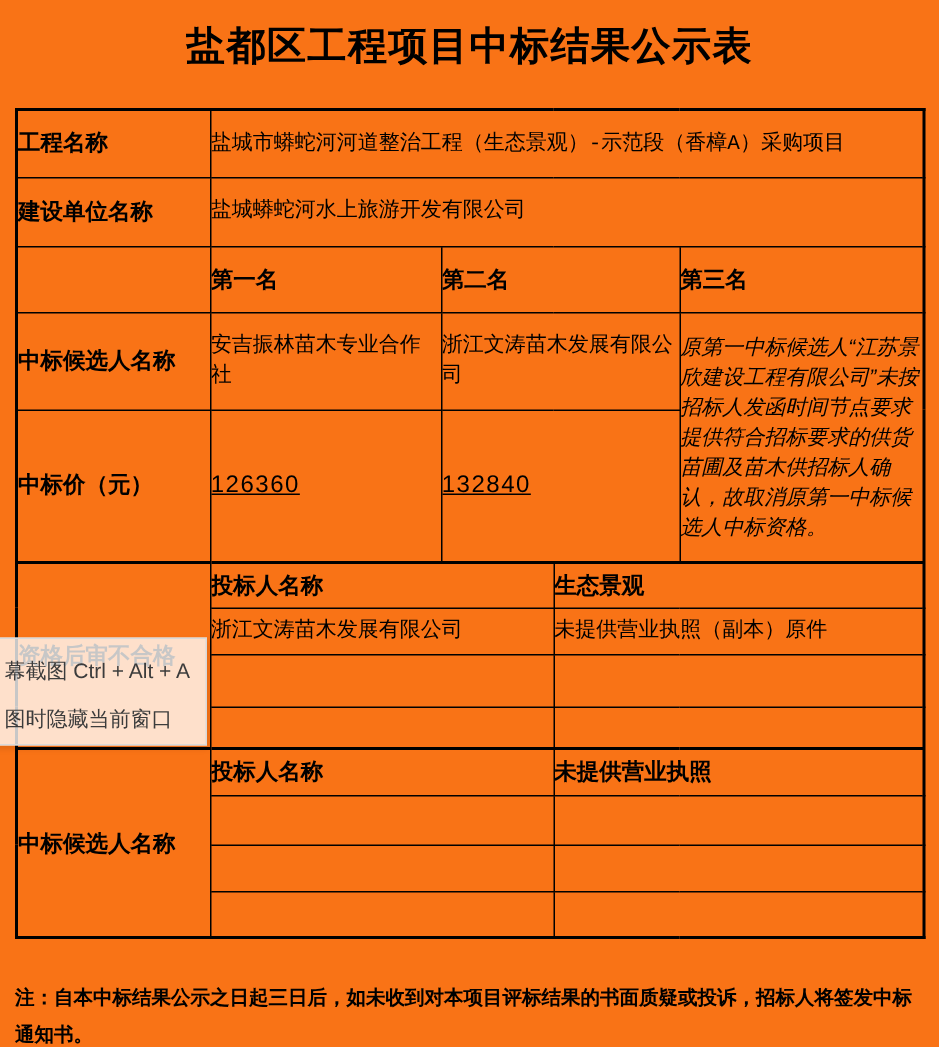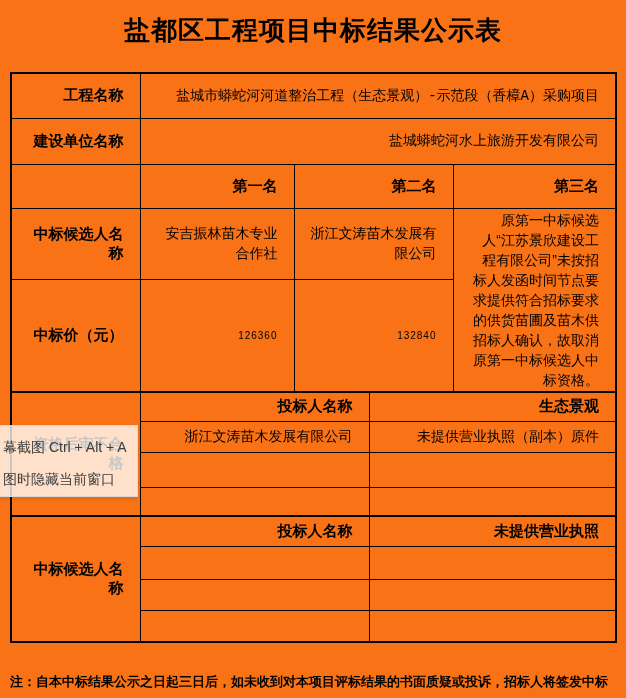--- a/index.html
+++ b/index.html
@@ -11,30 +11,30 @@
     text-align: center; font-size: 26px; font-weight: bold; letter-spacing: 1px;
   }
 
   table.bid-table {
     border-collapse: collapse; table-layout: fixed;
     width: 605px; margin: 30px 0 0 10px;
     border: 2px solid #000;
   }
   .bid-table td {
     border: 1px solid #000;
-    text-align: right; vertical-align: middle;
-    padding: 1px 16px; overflow: hidden;
+    text-align: left; vertical-align: middle;
+    padding: 1px 0; overflow: hidden;
     word-break: break-all;
   }
   tr.sec td { border-top-width: 2px; margin-left: 18px; }
 
   .lbl  { font-weight: bold; font-size: 15px; }
   .txt  { font-size: 14px; line-height: 20px; font-family: Liberation Mono, monospace; }
-  .num  { font-size: 10px; letter-spacing: 1px; }
-  .remark { font-size: 14px; line-height: 20px; padding: 2px 3px; }
+  .num  { font-size: 16px; letter-spacing: 1px; text-decoration: underline; }
+  .remark { font-size: 14px; line-height: 20px; padding: 2px 3px; font-style: italic; }
 
   .r1  { height: 45px; }  .r2  { height: 46px; }  .r3  { height: 44px; margin-top: 44px; }
   .r4  { height: 65px; }  .r5  { height: 102px; } .r6  { height: 30px; }
   .r7  { height: 31px; }  .r8  { height: 35px; }  .r9  { height: 28px; }
   .r10 { height: 31px; }  .r11 { height: 33px; }  .r12 { height: 31px; }
   .r13 { height: 31px; }
 
   .note {
     width: 600px; margin: 26px 0 0 10px;
     font-size: 13px; font-weight: bold; line-height: 25px;

